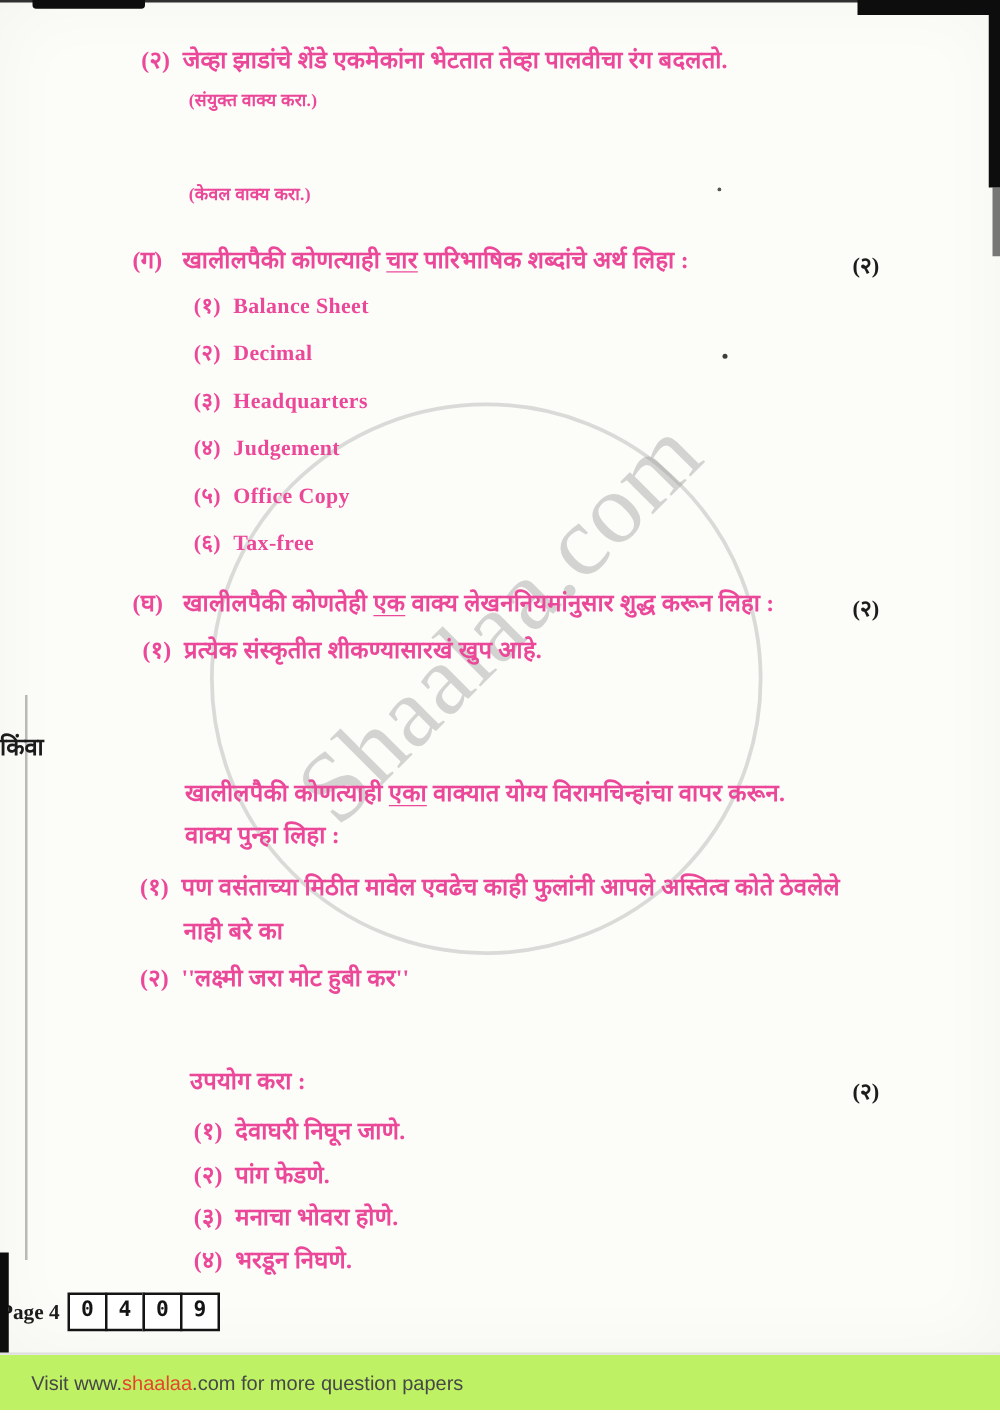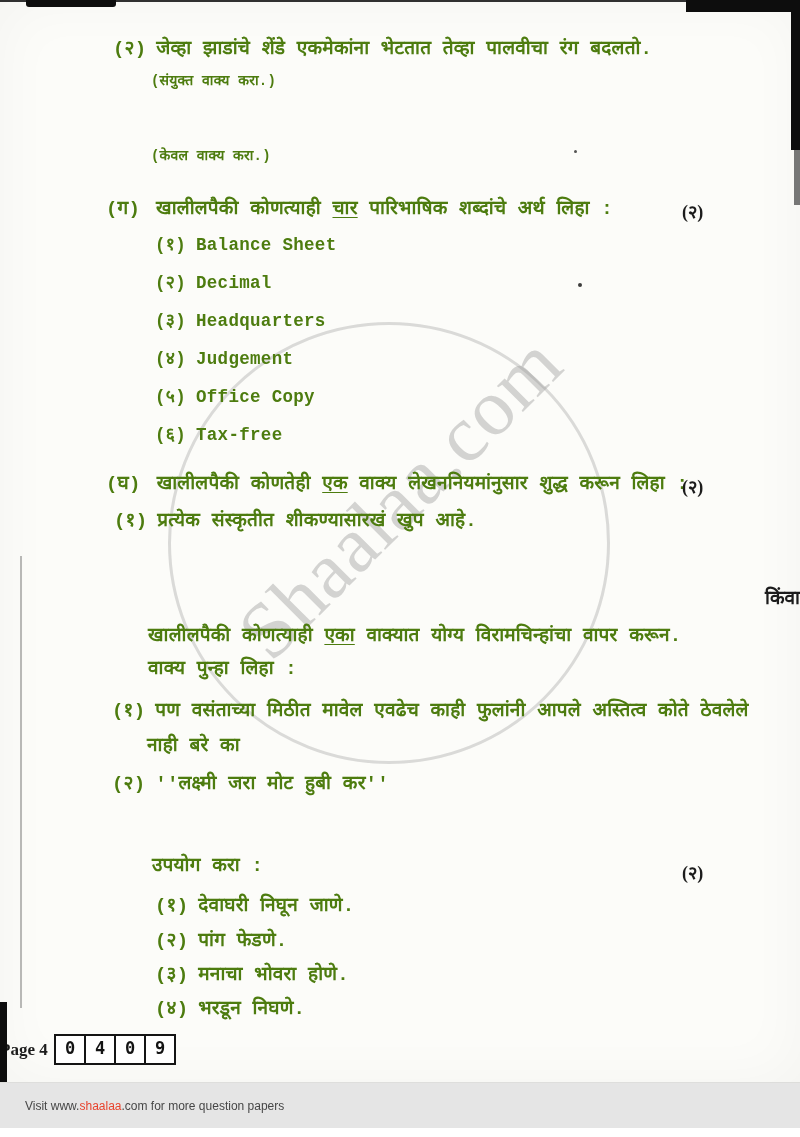--- a/index.html
+++ b/index.html
@@ -19,34 +19,34 @@
   }
   .watermark-text{
     position:absolute;left:90px;top:452px;width:620px;text-align:center;
     transform:rotate(-45deg);font-family:"Liberation Serif",serif;
     font-size:80px;color:rgba(150,150,150,0.40);z-index:1;letter-spacing:1px;
     white-space:nowrap;
   }
   
   .line{
     position:absolute;white-space:nowrap;z-index:3;
-    font-family:Liberation Mono, monospace;font-size:19px;font-weight:700;
-    color:#4d7c0f;letter-spacing:0.2px;
+    font-family:Liberation Serif, serif;font-size:19px;font-weight:700;
+    color:#ec4899;letter-spacing:0.2px;
   }
   .note{font-size:14px;}
   .eng{font-size:17.5px;font-weight:600;letter-spacing:0.3px;}
   .num{margin-right:10px;display:inline-block;}
   .sec{margin-right:16px;}
   .u{text-decoration:underline;text-underline-offset:3px;}
   .marks{
     position:absolute;z-index:3;font-family:"Liberation Serif",serif;
     font-size:18px;font-weight:700;color:#1c1c1c;
   }
   .or-label{
-    position:absolute;left:0;top:584px;width:800px;text-align:right;z-index:3;
+    position:absolute;left:0;top:584px;width:800px;text-align:left;z-index:3;
     font-family:Liberation Mono, monospace;font-size:19px;font-weight:700;color:#1c1c1c;
   }
   
   .code-row{position:absolute;left:54px;top:1034px;display:flex;z-index:3;}
   .code-box{
     width:28px;height:27px;border:2px solid #141414;margin-left:-2px;background:#fff;
     text-align:center;line-height:24px;font-family:"DejaVu Sans Mono",monospace;
     font-weight:bold;font-size:17px;color:#141414;
   }
   .code-box:first-child{margin-left:0;}
@@ -61,22 +61,22 @@
   .a-top-right{left:686px;top:0;width:114px;height:12px;}
   .a-right-strip{left:791px;top:0;width:9px;height:150px;}
   .a-right-strip2{left:794px;top:150px;width:6px;height:55px;opacity:0.55;}
   .a-bottom-left{left:0;top:1002px;width:7px;height:80px;}
   .a-left-line{left:20px;top:556px;width:2px;height:452px;opacity:0.28;}
   .a-speck1{left:578px;top:283px;width:4px;height:4px;border-radius:50%;opacity:0.8;}
   .a-speck2{left:574px;top:150px;width:3px;height:3px;border-radius:50%;opacity:0.7;}
   .scan-bottom-edge{position:absolute;left:0;top:1082px;width:800px;height:2px;background:rgba(0,0,0,0.10);z-index:2;}
   
   .site-footer{
-    position:absolute;left:0;top:1084px;width:800px;height:44px;background:#e5e5e5;z-index:5;
-    font-family:"Liberation Sans",sans-serif;font-size:12px;color:#474747;
+    position:absolute;left:0;top:1084px;width:800px;height:44px;background:#bef264;z-index:5;
+    font-family:"Liberation Sans",sans-serif;font-size:16px;color:#474747;
     padding-top:15px;padding-left:25px;box-sizing:border-box;
   }
   .site-footer .brand{color:#e8432d;}
 </style>
 </head>
 <body>
 
 <div class="page">
   <div class="scan-area"></div>
 

